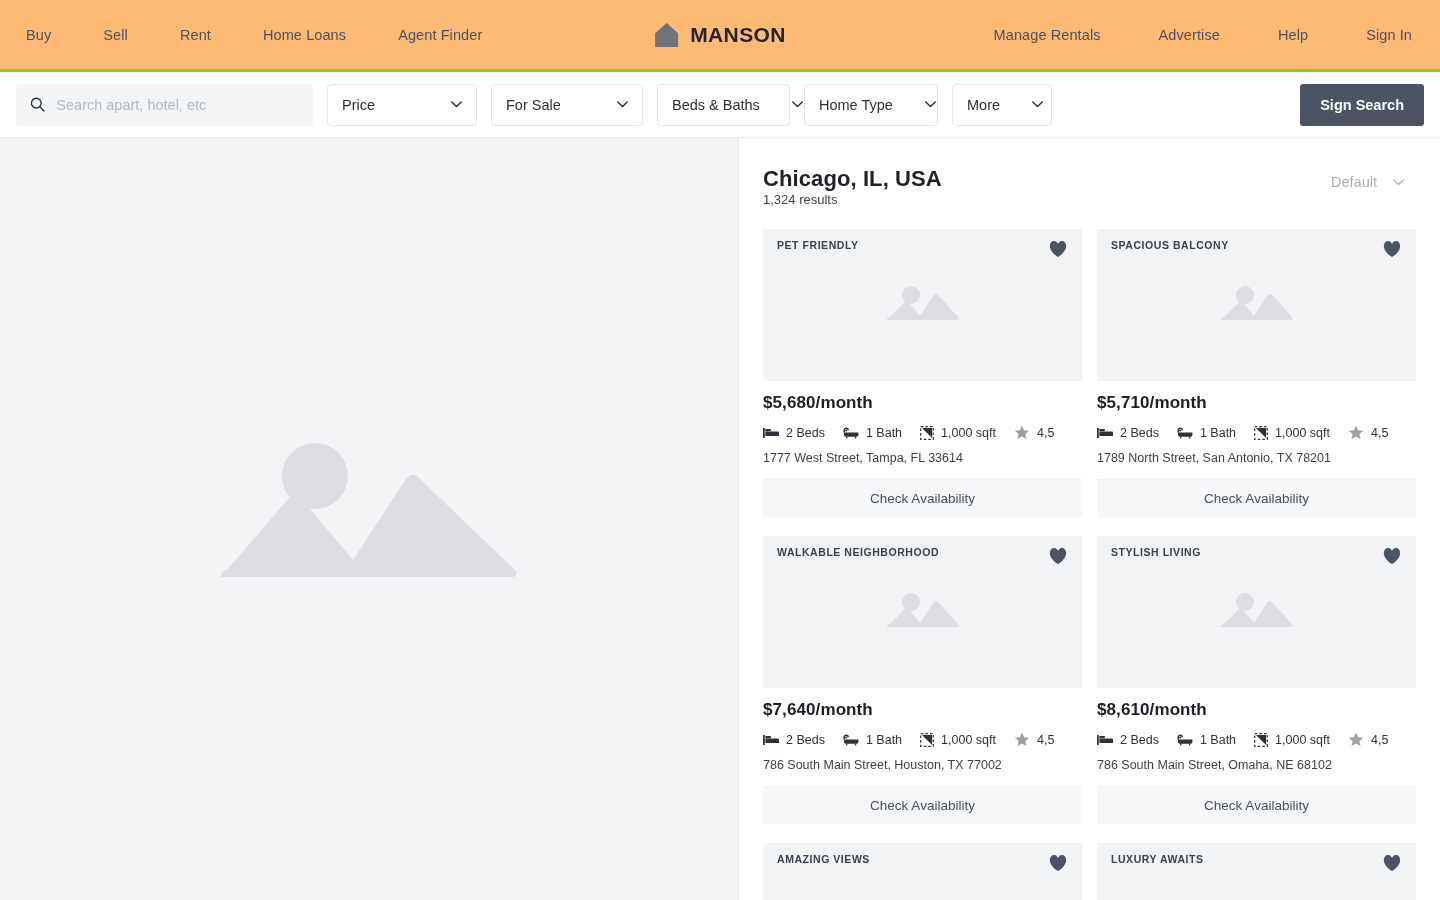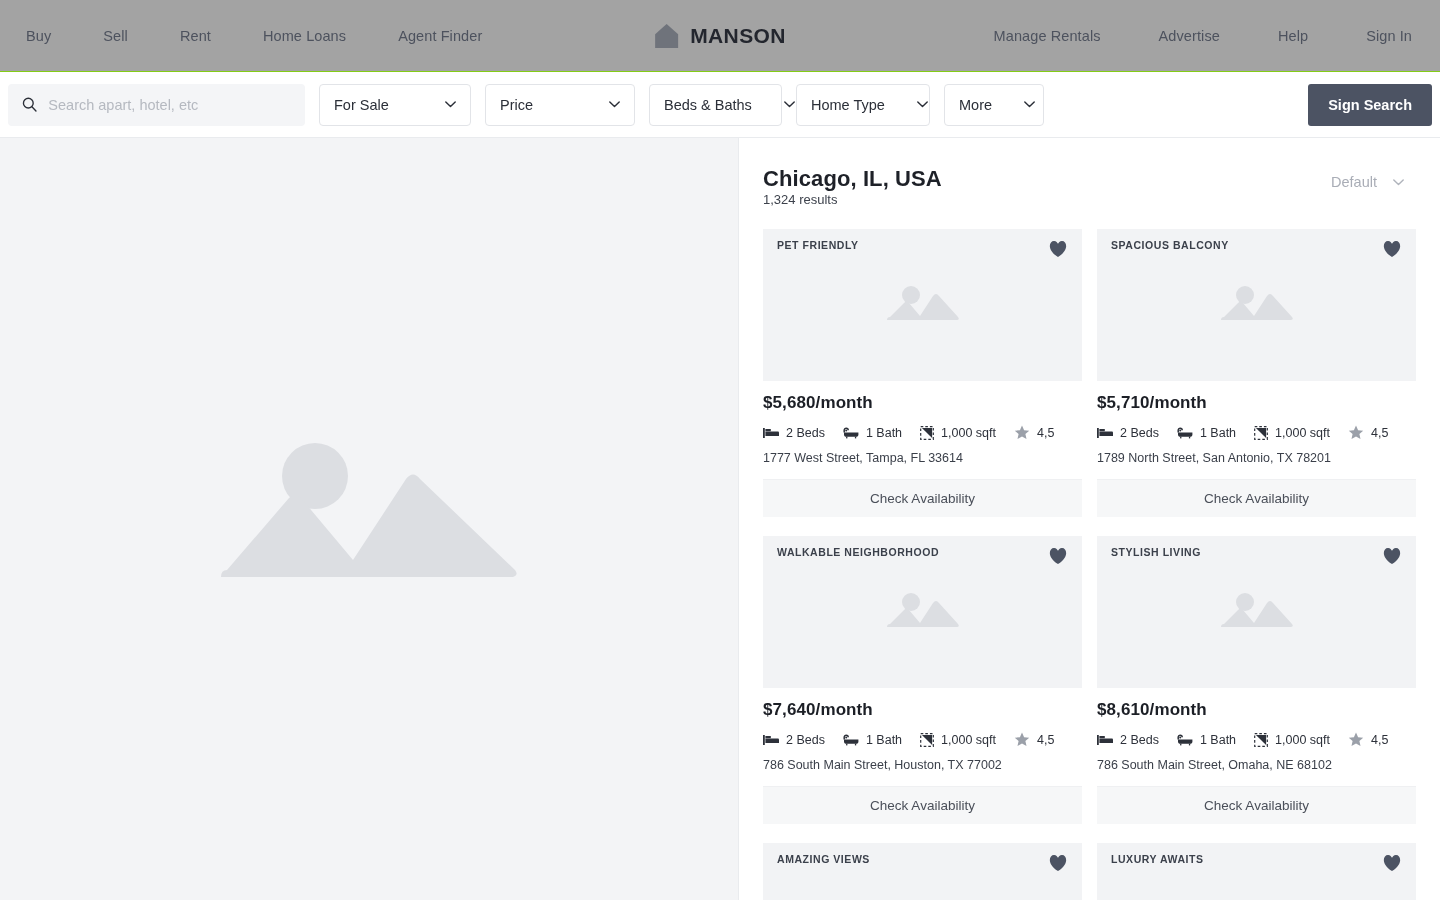--- a/index.html
+++ b/index.html
@@ -11,22 +11,22 @@
     background: #ffffff;
     font-family: "Liberation Sans", sans-serif;
     color: #2b2f38;
   }
 
   
   .topnav {
     height: 72px;
     display: flex;
     align-items: center;
-    background: #a3a3a3;
-    border-bottom: 1px solid #84cc16;
+    background: #fdba74;
+    border-bottom: 3px solid #84cc16;
     position: relative;
   }
   .nav-left {
     display: flex;
     align-items: center;
     padding-left: 26px;
   }
   .nav-left .nav-link { margin-right: 52px; }
   .nav-link {
     font-size: 14.5px;
@@ -58,21 +58,21 @@
     align-items: center;
     padding-right: 28px;
   }
   .nav-right .nav-link { margin-left: 58px; }
 
   
   .filterbar {
     height: 66px;
     display: flex;
     align-items: center;
-    padding: 0 8px;
+    padding: 0 16px;
     background: #ffffff;
     border-bottom: 1px solid #e9ebee;
     gap: 14px;
   }
   .searchbox {
     width: 297px;
     height: 42px;
     background: #f4f5f7;
     border-radius: 4px;
     display: flex;
@@ -279,36 +279,36 @@
 <div class="filterbar">
 
   <div class="searchbox">
     <svg width="17" height="17" viewBox="0 0 17 17">
       <circle cx="7" cy="7" r="5.4" fill="none" stroke="#2b2f38" stroke-width="1.5"></circle>
       <line x1="11" y1="11" x2="15.5" y2="15.8" stroke="#2b2f38" stroke-width="1.5" stroke-linecap="round"></line>
     </svg>
     <input type="text" placeholder="Search apart, hotel, etc" style="">
   </div>
 
+  <div class="chip" style="width:150px">
+    <span>Price</span>
+    <span class="chip-spacer"></span>
+    <svg class="chev" viewBox="0 0 11 7">
+      <path d="M0.8 0.9 L5.5 5.6 L10.2 0.9" fill="none" stroke="#2b2f38" stroke-width="1.4" stroke-linecap="round" stroke-linejoin="round"></path>
+    </svg>
+  </div>
+
   <div class="chip" style="width:152px">
     <span>For Sale</span>
     <span class="chip-spacer"></span>
     <svg class="chev" viewBox="0 0 11 7">
       <path d="M0.8 0.9 L5.5 5.6 L10.2 0.9" fill="none" stroke="#2b2f38" stroke-width="1.4" stroke-linecap="round" stroke-linejoin="round"></path>
     </svg>
   </div>
 
-  <div class="chip" style="width:150px">
-    <span>Price</span>
-    <span class="chip-spacer"></span>
-    <svg class="chev" viewBox="0 0 11 7">
-      <path d="M0.8 0.9 L5.5 5.6 L10.2 0.9" fill="none" stroke="#2b2f38" stroke-width="1.4" stroke-linecap="round" stroke-linejoin="round"></path>
-    </svg>
-  </div>
-
   <div class="chip" style="width:133px">
     <span>Beds &amp; Baths</span>
     <span class="chip-spacer"></span>
     <svg class="chev" viewBox="0 0 11 7">
       <path d="M0.8 0.9 L5.5 5.6 L10.2 0.9" fill="none" stroke="#2b2f38" stroke-width="1.4" stroke-linecap="round" stroke-linejoin="round"></path>
     </svg>
   </div>
 
   <div class="chip" style="width:134px">
     <span>Home Type</span>

